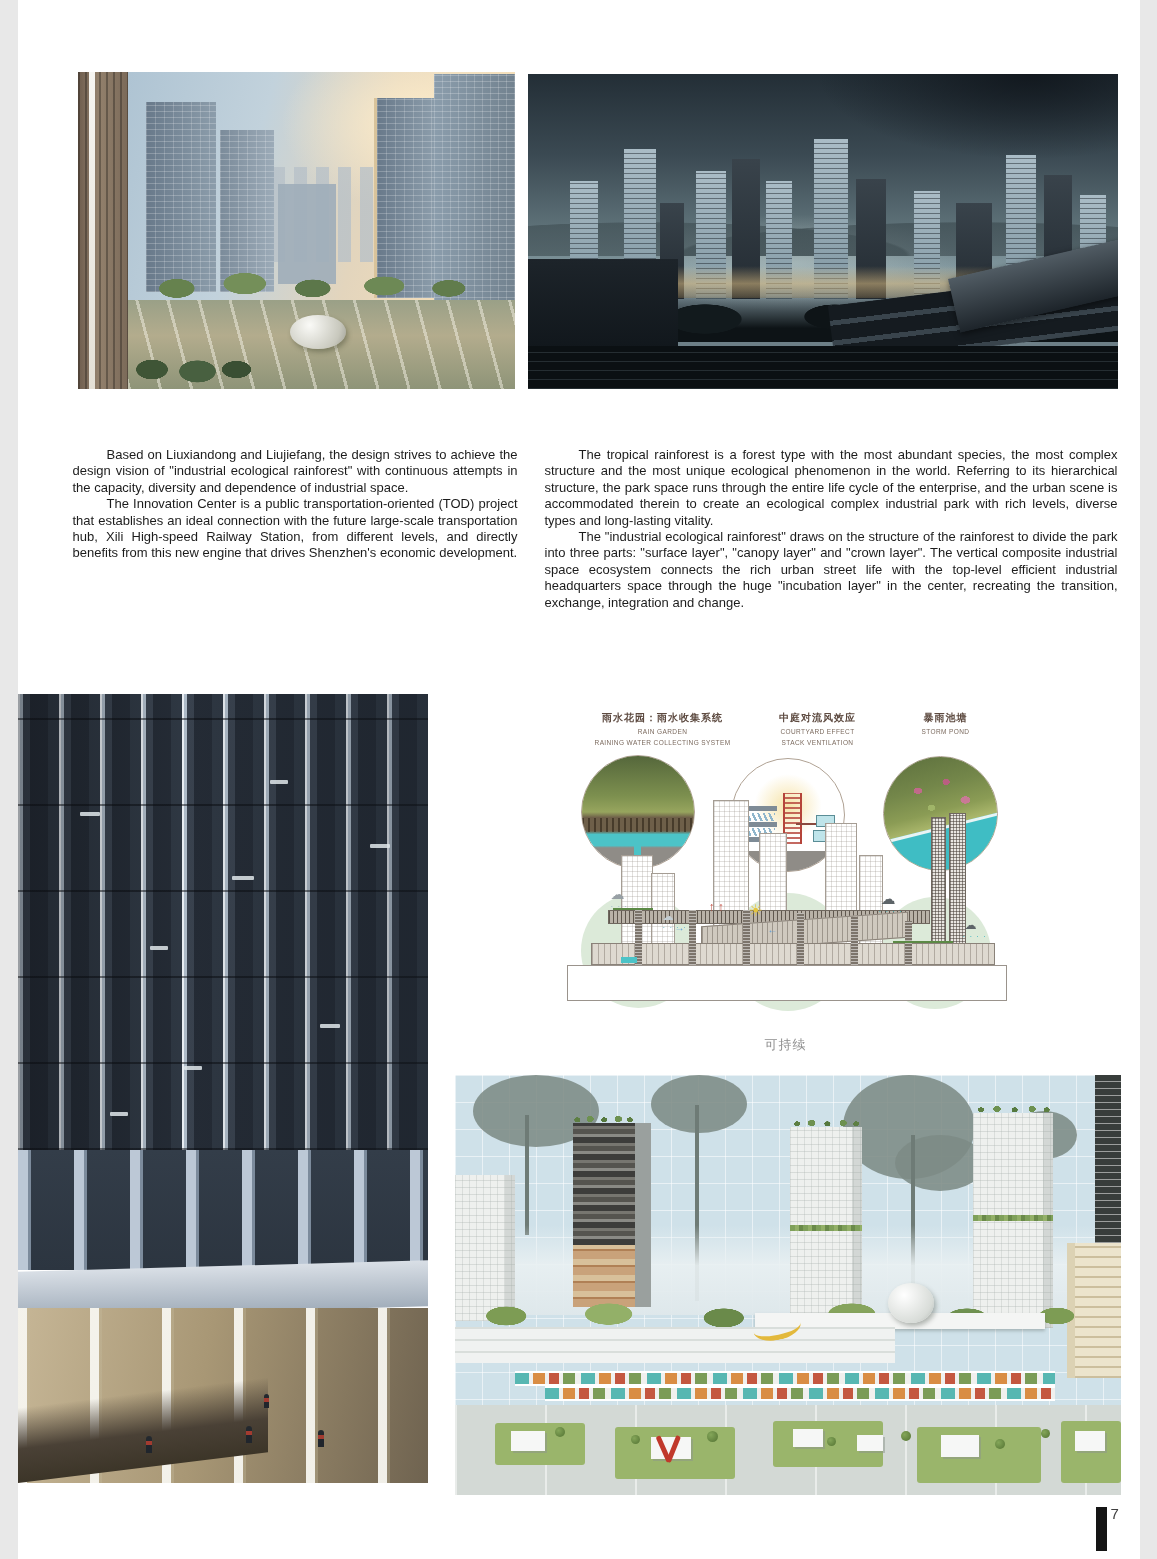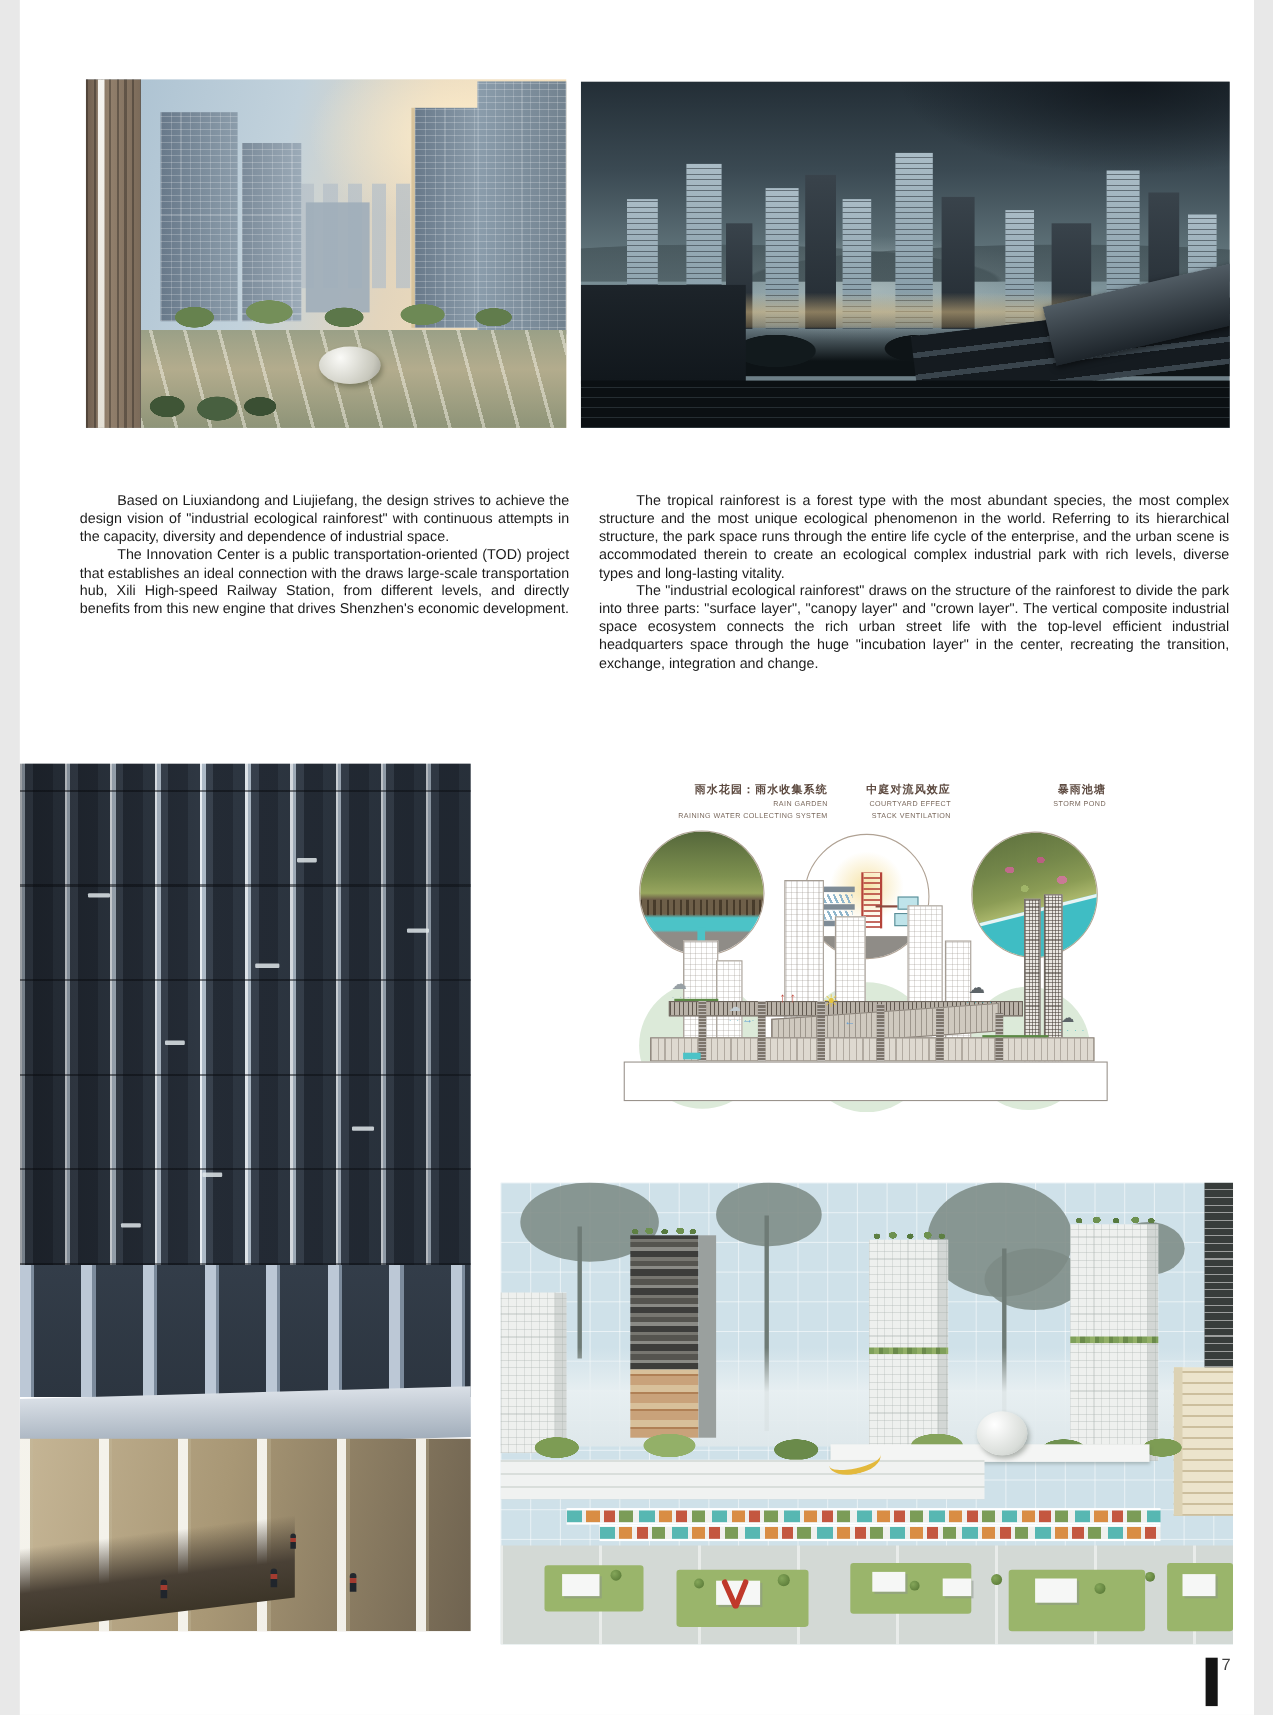--- a/index.html
+++ b/index.html
@@ -95,21 +95,21 @@
   .fa-lobby{left:0;top:614px;width:410px;height:175px;background-image:
       repeating-linear-gradient(90deg,rgba(247,246,240,.95) 0 9px,rgba(196,186,156,.35) 9px 12px,rgba(0,0,0,0) 12px 72px),
       linear-gradient(100deg,#c6b696 0%,#a89775 45%,#6f6350 100%);}
   .fa-floor{left:0;top:714px;width:250px;height:75px;transform:skewY(-7deg);transform-origin:left bottom;
       background:linear-gradient(180deg,rgba(71,63,51,0),#4a4136 55%,#3c3528);}
   .person{position:absolute;width:6px;height:17px;border-radius:3px 3px 0 0;
       background:linear-gradient(180deg,#23282e 0 28%,#a23b30 28% 55%,#20252c 55%);}
 
   
   #dg{left:545px;top:705px;width:446px;height:332px;}
-  .dg-label{position:absolute;text-align:right;color:#5d4a40;}
+  .dg-label{position:absolute;text-align:center;color:#5d4a40;}
   .dg-zh{font-size:10px;font-weight:bold;letter-spacing:1px;}
   .dg-en{font-size:6.5px;line-height:9px;color:#7b6a5e;letter-spacing:.4px;margin-top:2px;}
   .dg-circle{position:absolute;border-radius:50%;overflow:hidden;border:1px solid #b0a294;background:#fff;}
   .c1-bg{inset:0;background:linear-gradient(180deg,#55673b 0%,#7d904f 36%,#97a55e 50%,#6e5f49 55%,#6e5f49 67%,#4cc3c7 70%,#4cc3c7 80%,#8f8c87 82%);}
   .c1-hatch{left:0;top:55%;width:100%;height:13%;background:repeating-linear-gradient(90deg,rgba(40,30,18,.55) 0 2px,transparent 2px 6px);}
   .c1-drip{left:47%;top:78%;width:7px;height:22%;background:#4cc3c7;}
   .c2-glow{inset:0;background:radial-gradient(40% 38% at 50% 42%,#f6e3a8,rgba(246,227,168,0) 75%);}
   .c2-tower{left:46%;top:30%;width:15px;height:46%;border-left:2px solid #b5443a;border-right:2px solid #b5443a;
       background:repeating-linear-gradient(0deg,rgba(181,68,58,.8) 0 2px,transparent 2px 5px);}
   .c2-slab{position:absolute;left:9%;width:32%;height:5px;background:#7e8b96;}
@@ -247,21 +247,21 @@
     <div class="layer tr-lit"></div>
     <div class="layer tr-treeline"></div>
     <div class="layer tr-fgl"></div>
     <div class="layer tr-roof1"></div>
     <div class="layer tr-roof2"></div>
     <div class="layer tr-ground"></div>
   </div>
 
   <div class="col" style="left:55px;top:447px;width:445px;">
     <p>Based on Liuxiandong and Liujiefang, the design strives to achieve the design vision of "industrial ecological rainforest" with continuous attempts in the capacity, diversity and dependence of industrial space.</p>
-    <p>The Innovation Center is a public transportation-oriented (TOD) project that establishes an ideal connection with the draws large-scale transportation hub, Xili High-speed Railway Station, from different levels, and directly benefits from this new engine that drives Shenzhen's economic development.</p>
+    <p>The Innovation Center is a public transportation-oriented (TOD) project that establishes an ideal connection with the future large-scale transportation hub, Xili High-speed Railway Station, from different levels, and directly benefits from this new engine that drives Shenzhen's economic development.</p>
   </div>
 
   <div class="col" style="left:527px;top:447px;width:573px;">
     <p>The tropical rainforest is a forest type with the most abundant species, the most complex structure and the most unique ecological phenomenon in the world. Referring to its hierarchical structure, the park space runs through the entire life cycle of the enterprise, and the urban scene is accommodated therein to create an ecological complex industrial park with rich levels, diverse types and long-lasting vitality.</p>
     <p>The "industrial ecological rainforest" draws on the structure of the rainforest to divide the park into three parts: "surface layer", "canopy layer" and "crown layer". The vertical composite industrial space ecosystem connects the rich urban street life with the top-level efficient industrial headquarters space through the huge "incubation layer" in the center, recreating the transition, exchange, integration and change.</p>
   </div>
 
   <div class="photo" id="ph-fa">
     <div class="layer fa-fins"></div>
     <div class="layer fa-shade"></div>
@@ -282,21 +282,21 @@
     <span class="person" style="left:300px;top:736px;"></span>
     <span class="person" style="left:246px;top:700px;width:5px;height:14px;"></span>
   </div>
 
   <div class="photo" id="dg">
     <div class="dg-label" style="left:10px;top:6px;width:180px;">
       <div class="dg-zh">雨水花园：雨水收集系统</div>
       <div class="dg-en">RAIN GARDEN</div>
       <div class="dg-en">RAINING WATER COLLECTING SYSTEM</div>
     </div>
-    <div class="dg-label" style="left:152px;top:6px;width:150px;">
+    <div class="dg-label" style="left:180px;top:6px;width:150px;">
       <div class="dg-zh">中庭对流风效应</div>
       <div class="dg-en">COURTYARD EFFECT</div>
       <div class="dg-en">STACK VENTILATION</div>
     </div>
     <div class="dg-label" style="left:323px;top:6px;width:120px;">
       <div class="dg-zh">暴雨池塘</div>
       <div class="dg-en">STORM POND</div>
     </div>
 
     <div class="dg-circle" style="left:18px;top:50px;width:112px;height:112px;">
@@ -357,20 +357,21 @@
     <span class="icn" style="left:146px;top:196px;font-size:12px;color:#c04b3e;font-weight:bold;">↑ ↑</span>
     <span class="icn" style="left:186px;top:198px;font-size:16px;color:#e5c43e;">☀</span>
     <span class="icn" style="left:112px;top:218px;font-size:10px;color:#5b9bd5;">→</span>
     <span class="icn" style="left:205px;top:220px;font-size:10px;color:#5b9bd5;">←</span>
     <span class="icn" style="left:318px;top:186px;font-size:15px;color:#5d6468;">☁</span>
     <span class="rain" style="left:316px;top:203px;color:#45b8c0;">· · · ·</span>
     <span class="icn" style="left:402px;top:214px;font-size:12px;color:#5d6468;">☁</span>
     <span class="rain" style="left:400px;top:228px;color:#45b8c0;">· · · ·</span>
   </div>
 
+  <div class="abs" id="dg-caption">可持续</div>
 
   <div class="photo" id="ph-br">
     <div class="layer br-sky"></div>
     <div class="canopy" style="left:18px;top:0;width:126px;height:72px;"></div>
     <div class="trunk" style="left:70px;top:40px;height:120px;"></div>
     <div class="canopy" style="left:196px;top:0;width:96px;height:58px;"></div>
     <div class="trunk" style="left:240px;top:30px;height:196px;"></div>
     <div class="canopy" style="left:388px;top:0;width:132px;height:104px;"></div>
     <div class="canopy" style="left:440px;top:60px;width:90px;height:56px;"></div>
     <div class="trunk" style="left:456px;top:60px;height:172px;"></div>

